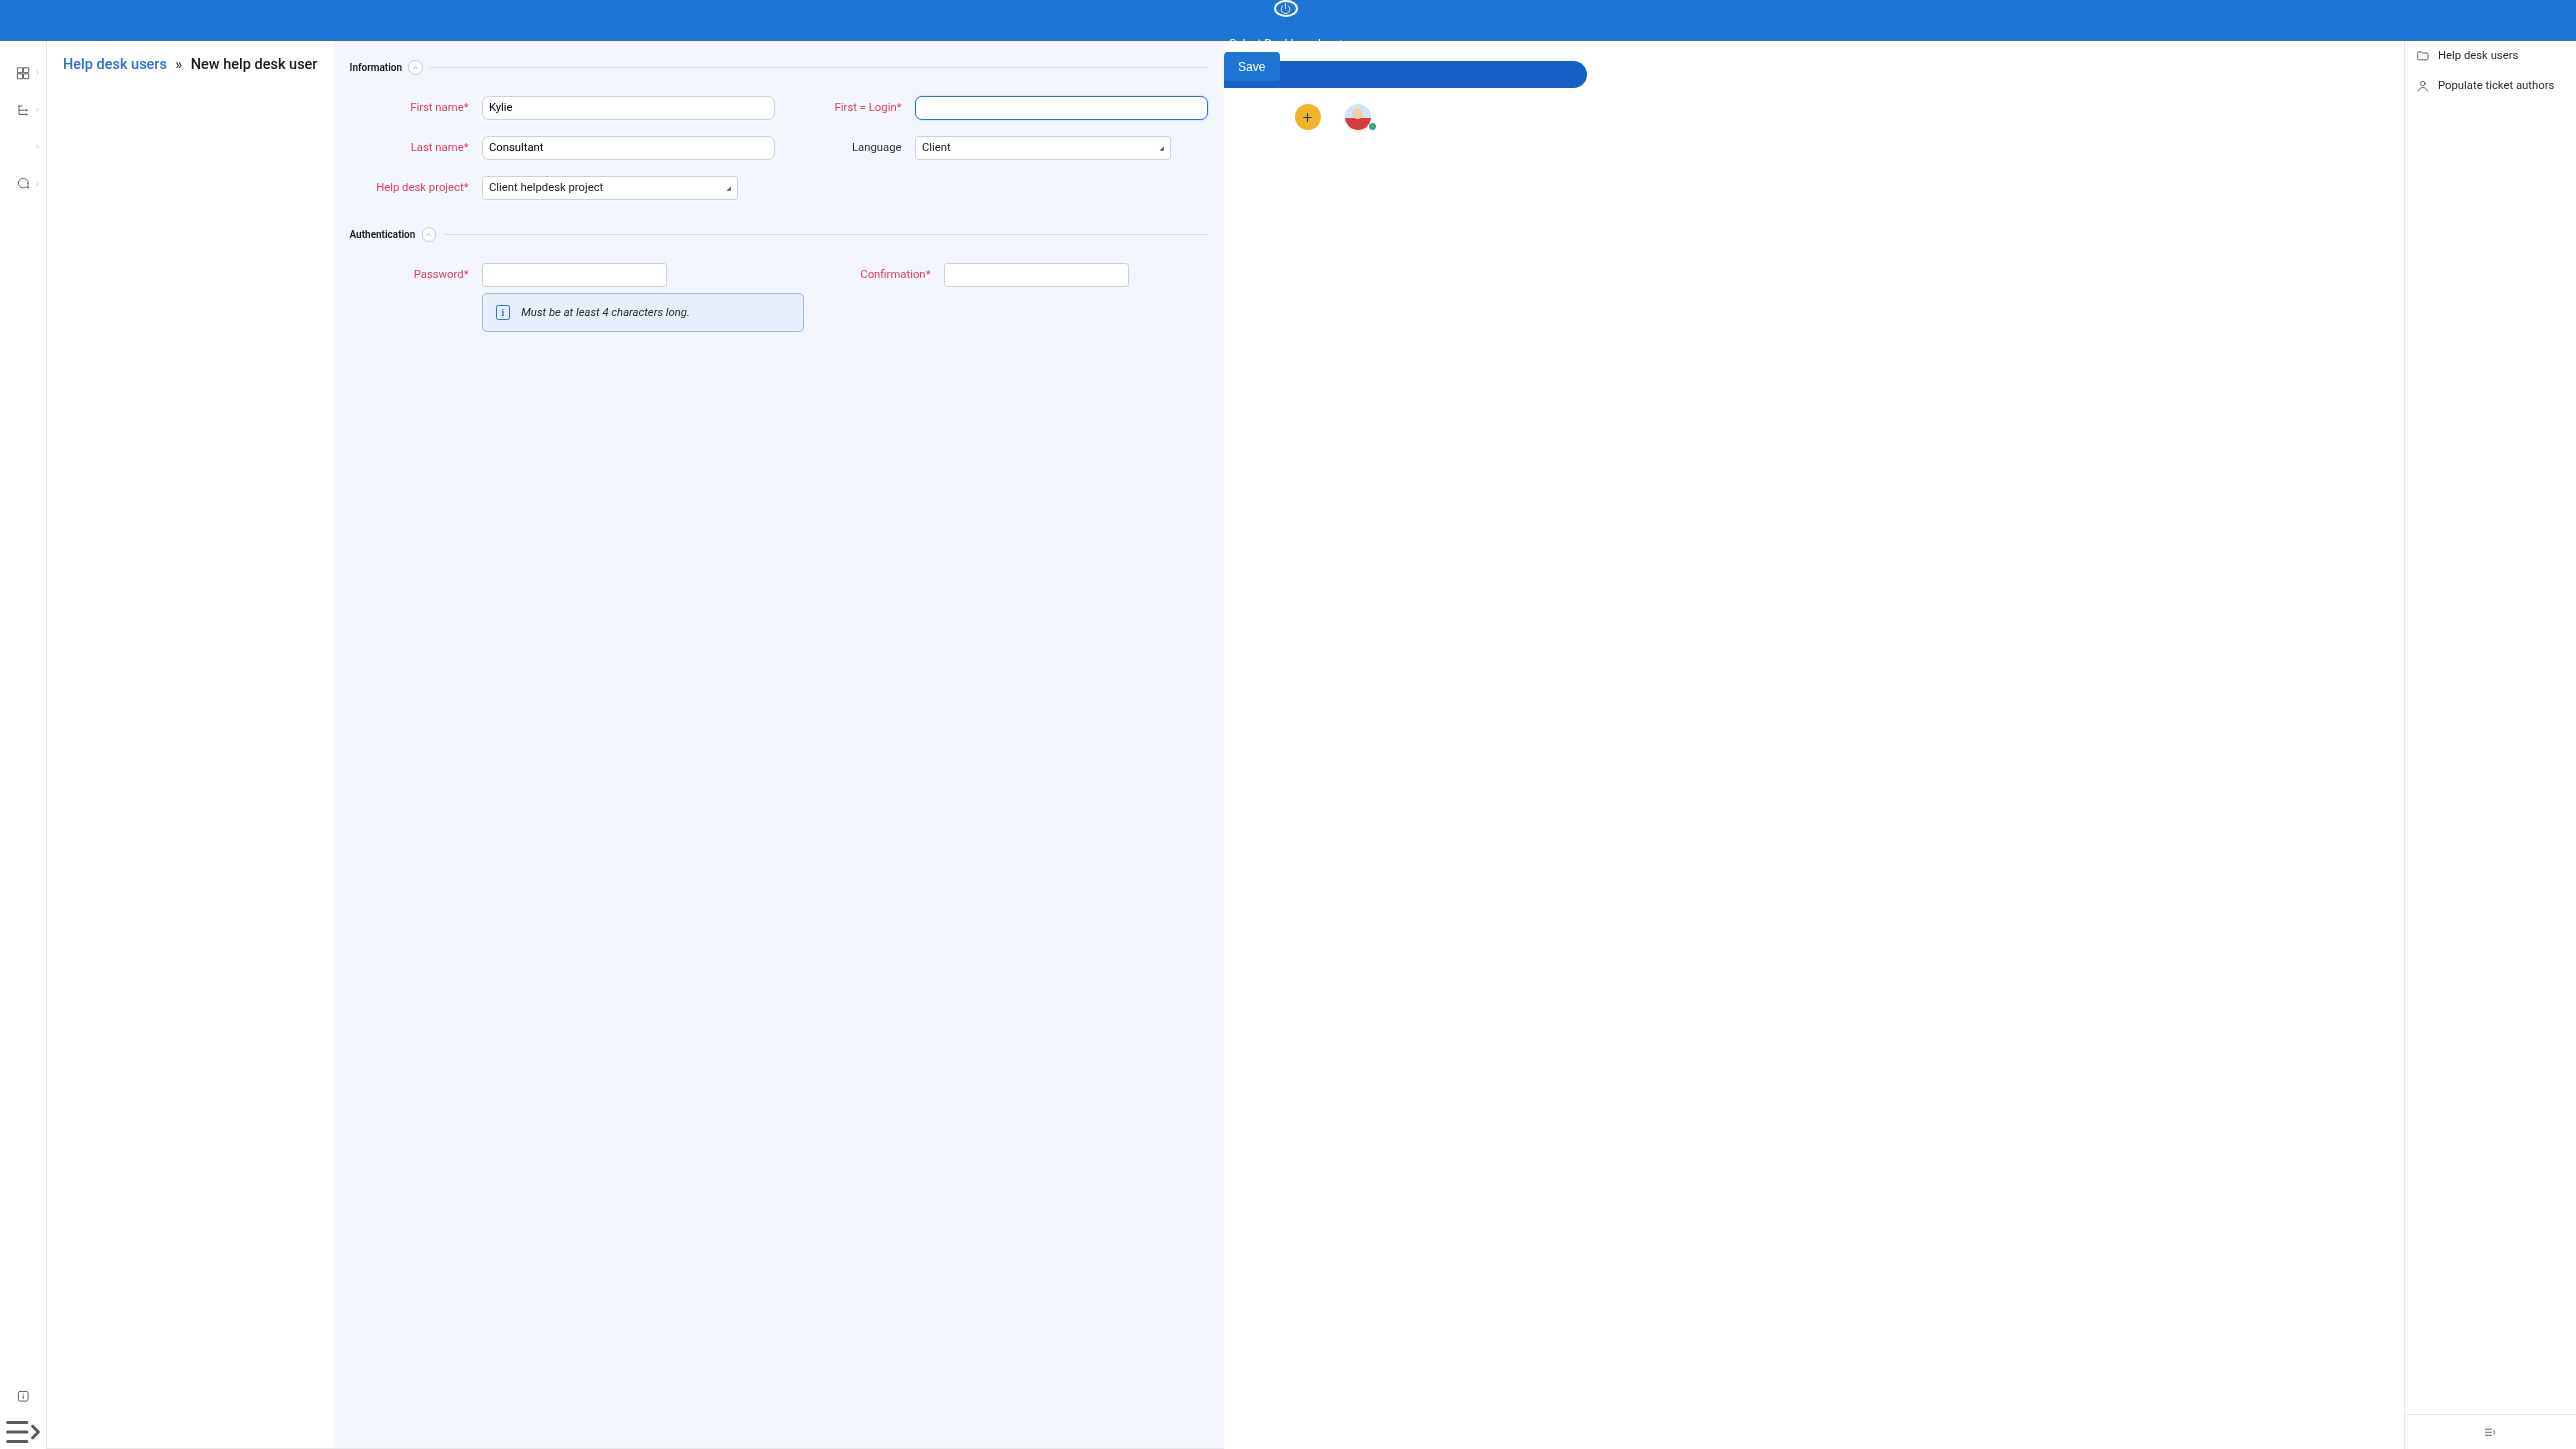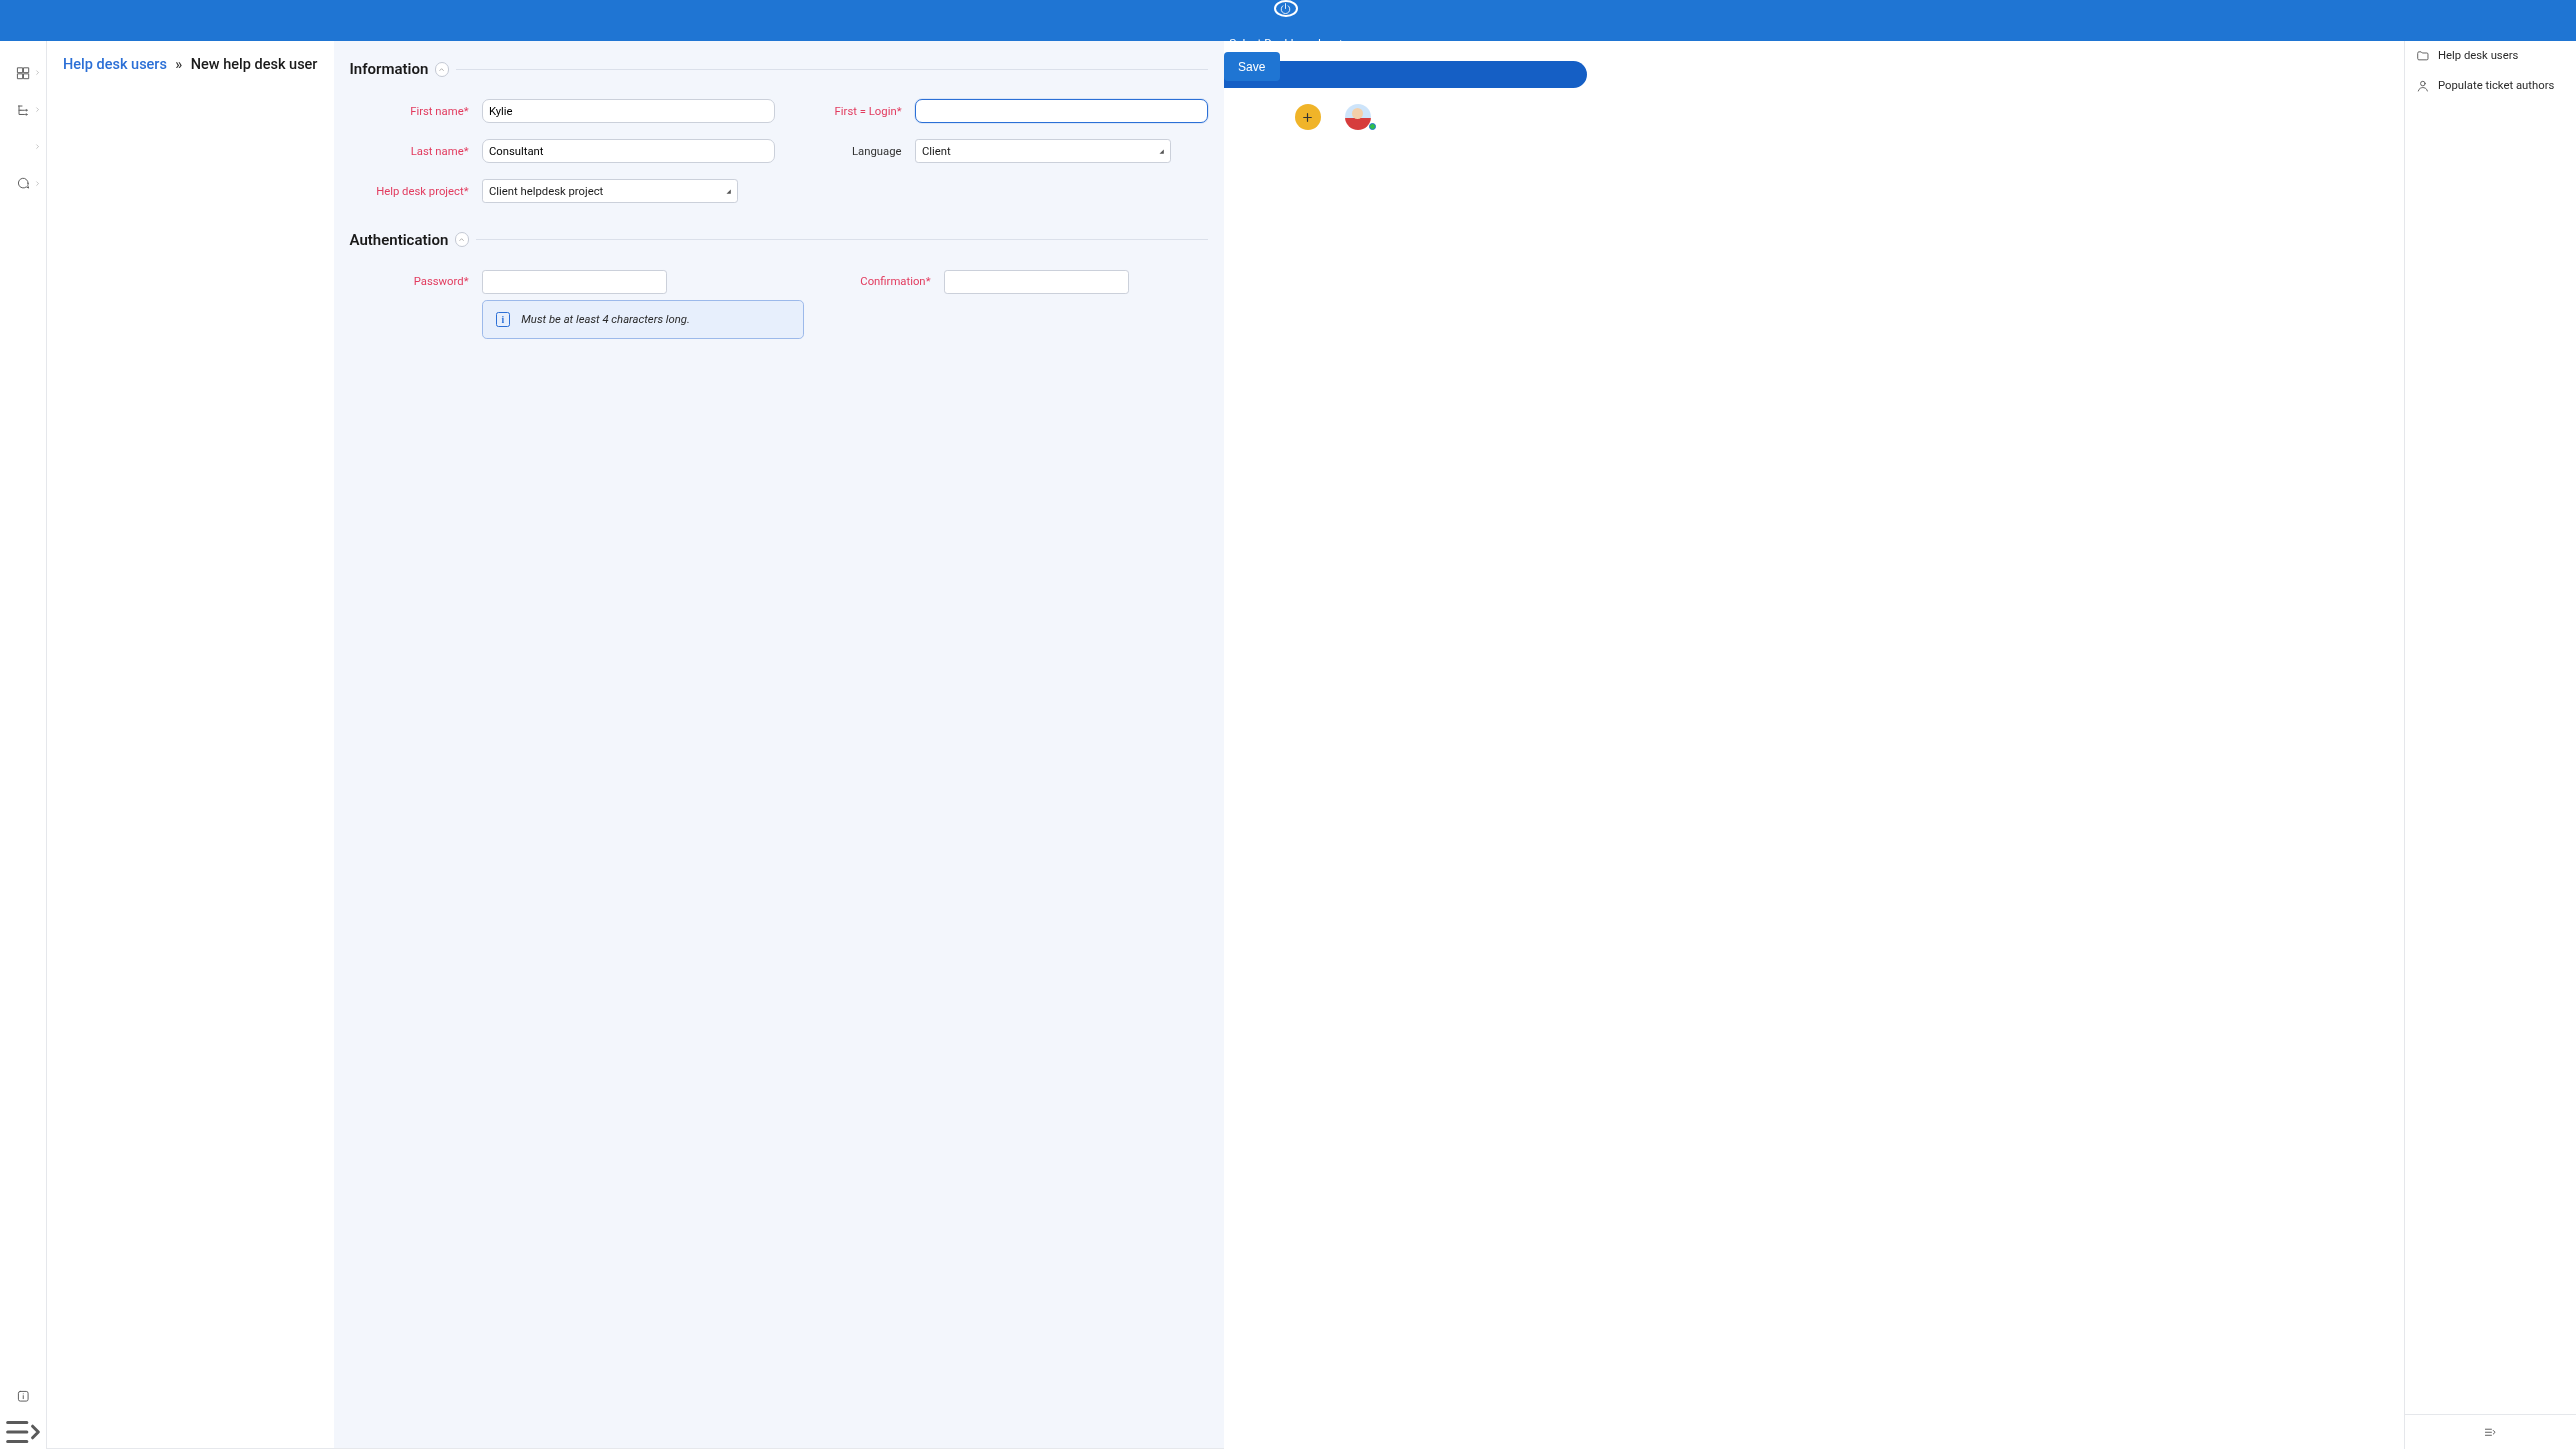--- a/index.html
+++ b/index.html
@@ -38,21 +38,21 @@
   .leftbar .lbbottom svg { width:14.5px; height:14.5px; }
   .leftbar .lbexpand { height:35px; display:flex; align-items:center; justify-content:center; cursor:pointer; color:#5a5a5a; border-top:0px solid #e5e7eb; }
   
   .main { flex:1; display:flex; flex-direction:row; min-width:0; }
   .breadcrumb { font-size: 14.5px; font-weight: 500; padding: 14.5px 16px 17.7px 16px; border-bottom: 0.8px solid #e6e8ec; }
   .breadcrumb a { color: #2b6fd6; text-decoration:none; }
   .breadcrumb .sep { color:#333; margin: 0 4.8px; }
   
   .form-area { background: #f3f6fc; padding: 19.3px 16px 32px 16px; border-bottom: 0.8px solid #e6e8ec; }
   .section-header { display:flex; align-items:center; gap:6.4px; margin-bottom: 21px; }
-  .section-header .title { font-weight:600; font-size:15px; }
+  .section-header .title { font-weight:600; font-size:10px; }
   .section-header .collapse { width:14.5px; height:14.5px; border:0.8px solid #c4c9d4; border-radius:50%; display:flex; align-items:center; justify-content:center; cursor:pointer; background:#fff; }
   .section-header .collapse svg { width:7.2px; height:7.2px; color:#5a5a5a; }
   .section-header .line { flex:1; height:0.8px; background:#dbe0ea; }
   
   .form-grid { display:flex; gap: 8px; }
   .form-col { flex:1; }
   .form-row { display:flex; align-items:center; margin-bottom: 16px; min-height: 24px; }
   .form-label { width: 132px; text-align:right; padding-right: 13px; font-size:11.3px; color:#333; }
   .form-label.required { color: #e23b5e; }
   .form-label .req { }

